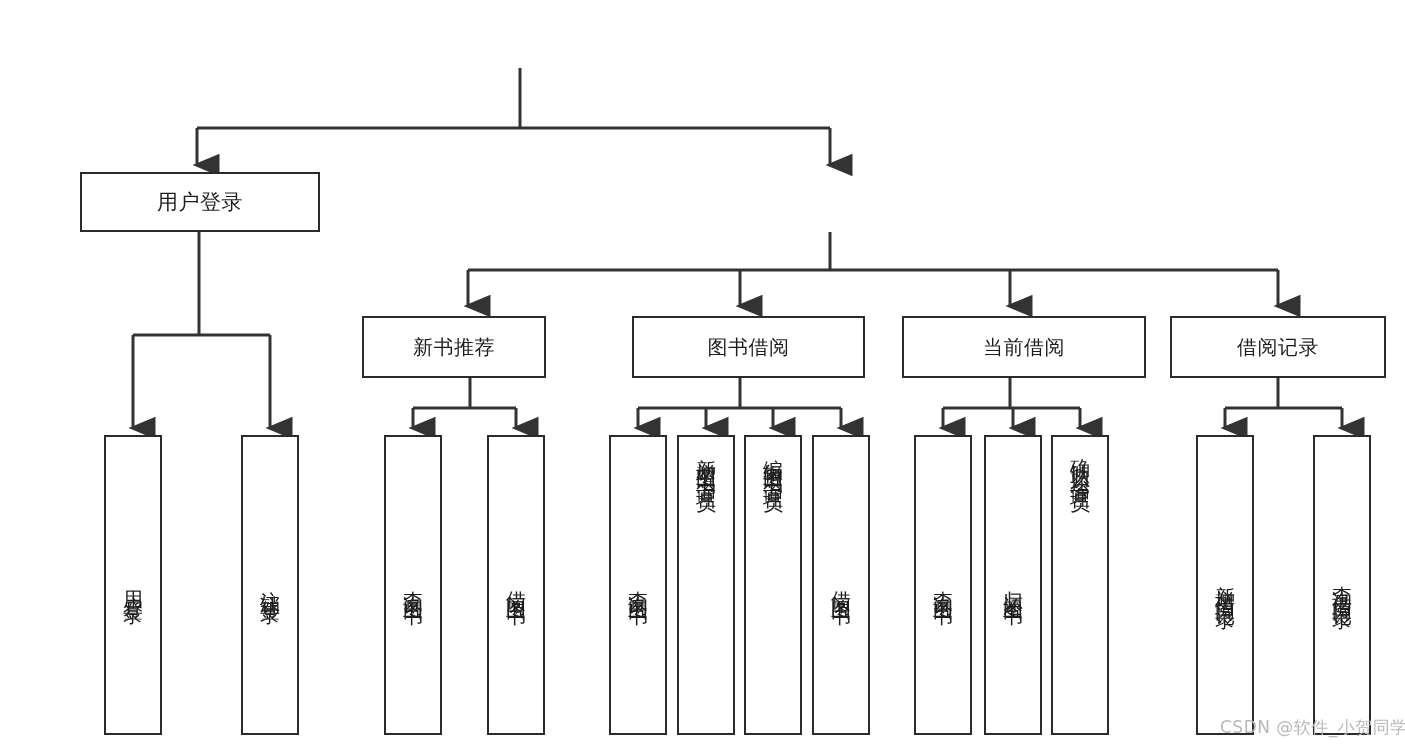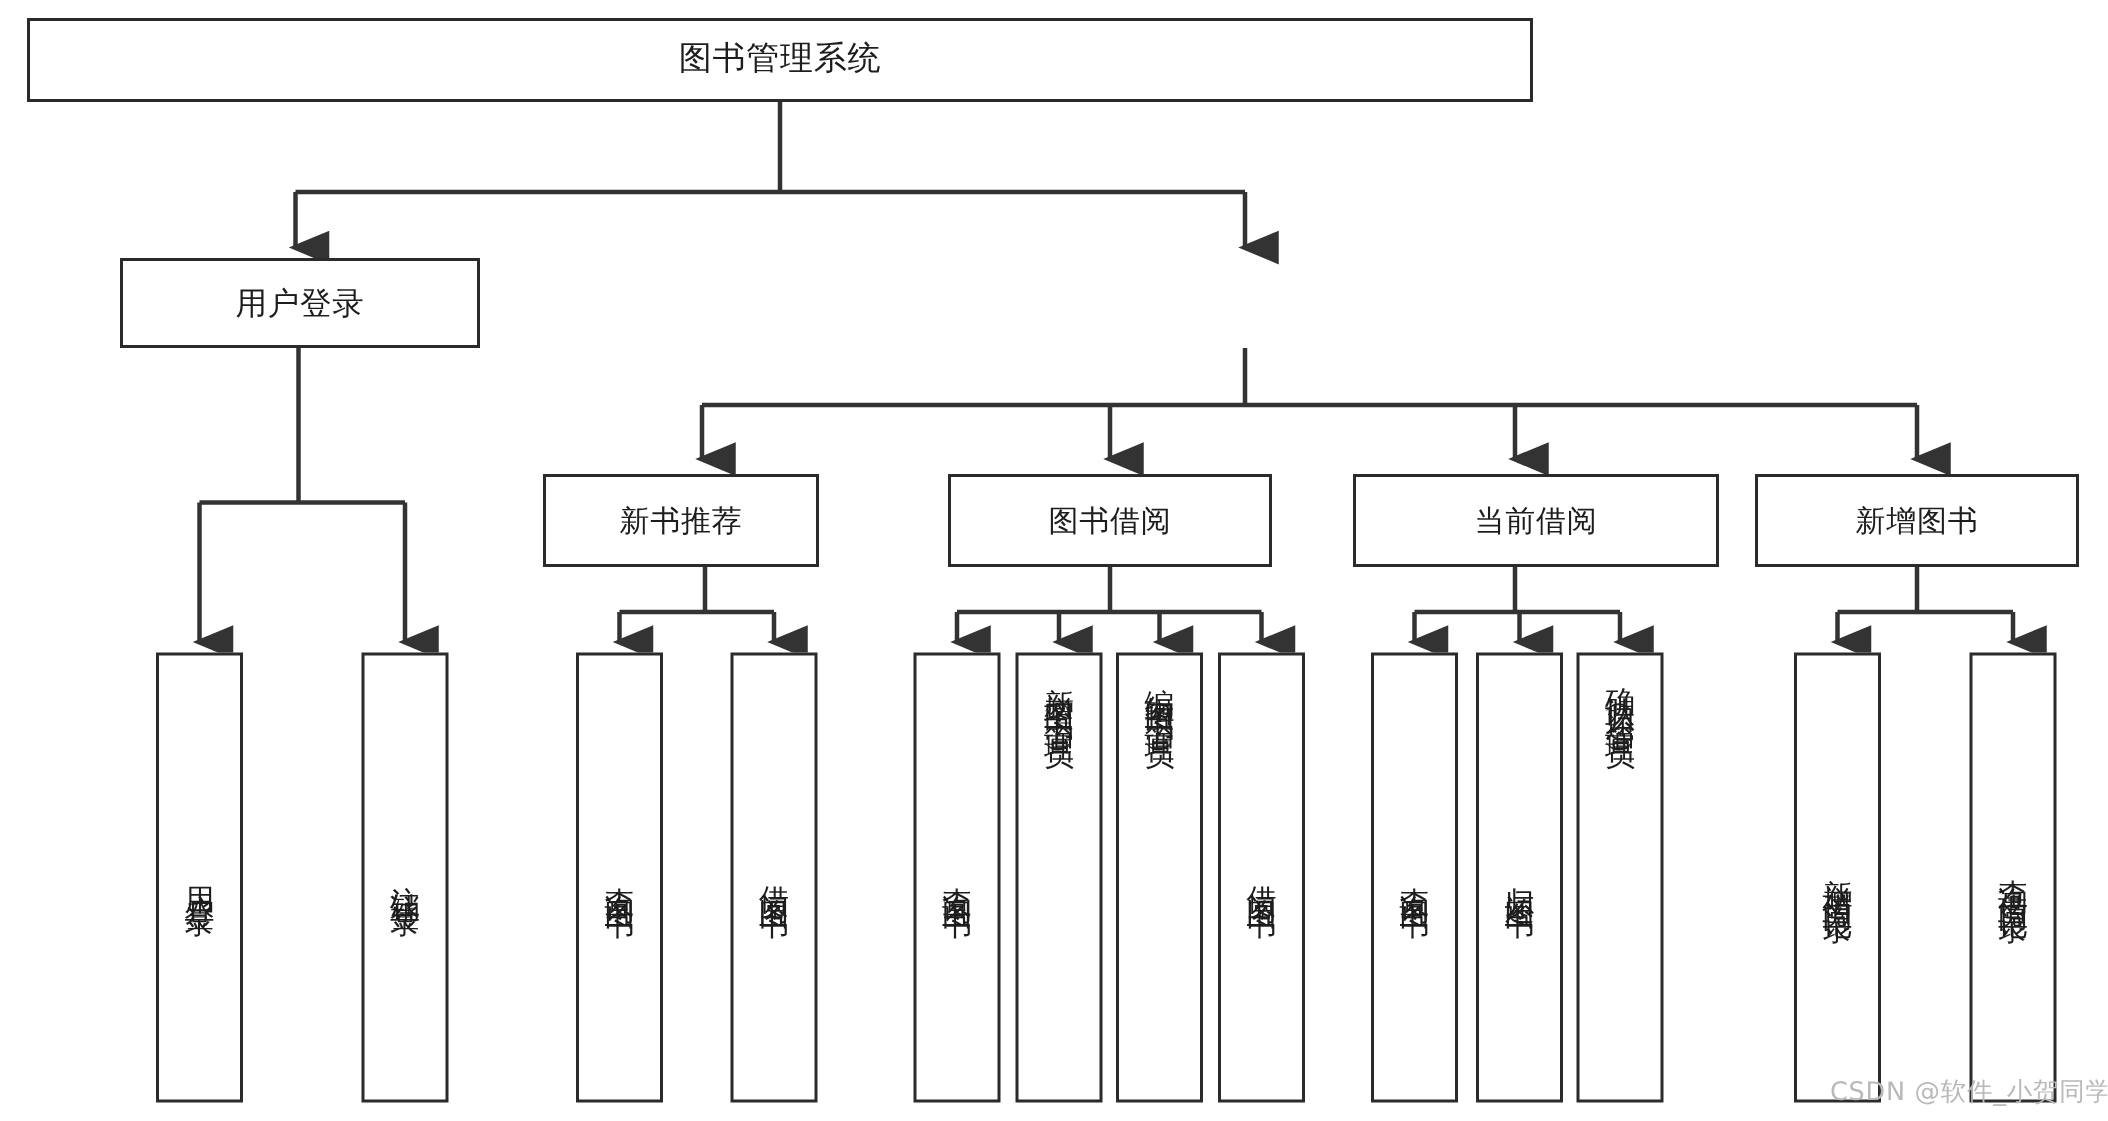--- a/index.html
+++ b/index.html
@@ -117,39 +117,36 @@
       <path d="M 1013 408 L 1013 428" marker-end="url(#arrow)"></path>
       <path d="M 1080 408 L 1080 428" marker-end="url(#arrow)"></path>
 
       <path d="M 1278 378 L 1278 408"></path>
       <path d="M 1225 408 L 1342 408"></path>
       <path d="M 1225 408 L 1225 428" marker-end="url(#arrow)"></path>
       <path d="M 1342 408 L 1342 428" marker-end="url(#arrow)"></path>
     </g>
   </svg>
 
-  <div class="node root" style="left:18px;top:12px;width:1004px;height:56px;">
-    <span class="label">图书管理系统</span>
-  </div>
 
   <div class="node level2" style="left:80px;top:172px;width:240px;height:60px;">
     <span class="label">用户登录</span>
   </div>
 
   <div class="node level3" style="left:362px;top:316px;width:184px;height:62px;">
     <span class="label">新书推荐</span>
   </div>
-  <div class="node level3" style="left:632px;top:316px;width:216px;height:62px;">
+  <div class="node level3" style="left:632px;top:316px;width:233px;height:62px;">
     <span class="label">图书借阅</span>
   </div>
   <div class="node level3" style="left:902px;top:316px;width:244px;height:62px;">
     <span class="label">当前借阅</span>
   </div>
   <div class="node level3" style="left:1170px;top:316px;width:216px;height:62px;">
-    <span class="label">新增图书</span>
+    <span class="label">借阅记录</span>
   </div>
 
   <div class="node leaf" style="left:104px;top:435px;width:58px;height:300px;">
     <span class="label">用户登录</span>
   </div>
   <div class="node leaf" style="left:241px;top:435px;width:58px;height:300px;">
     <span class="label">注销登录</span>
   </div>
 
   <div class="node leaf" style="left:384px;top:435px;width:58px;height:300px;">

